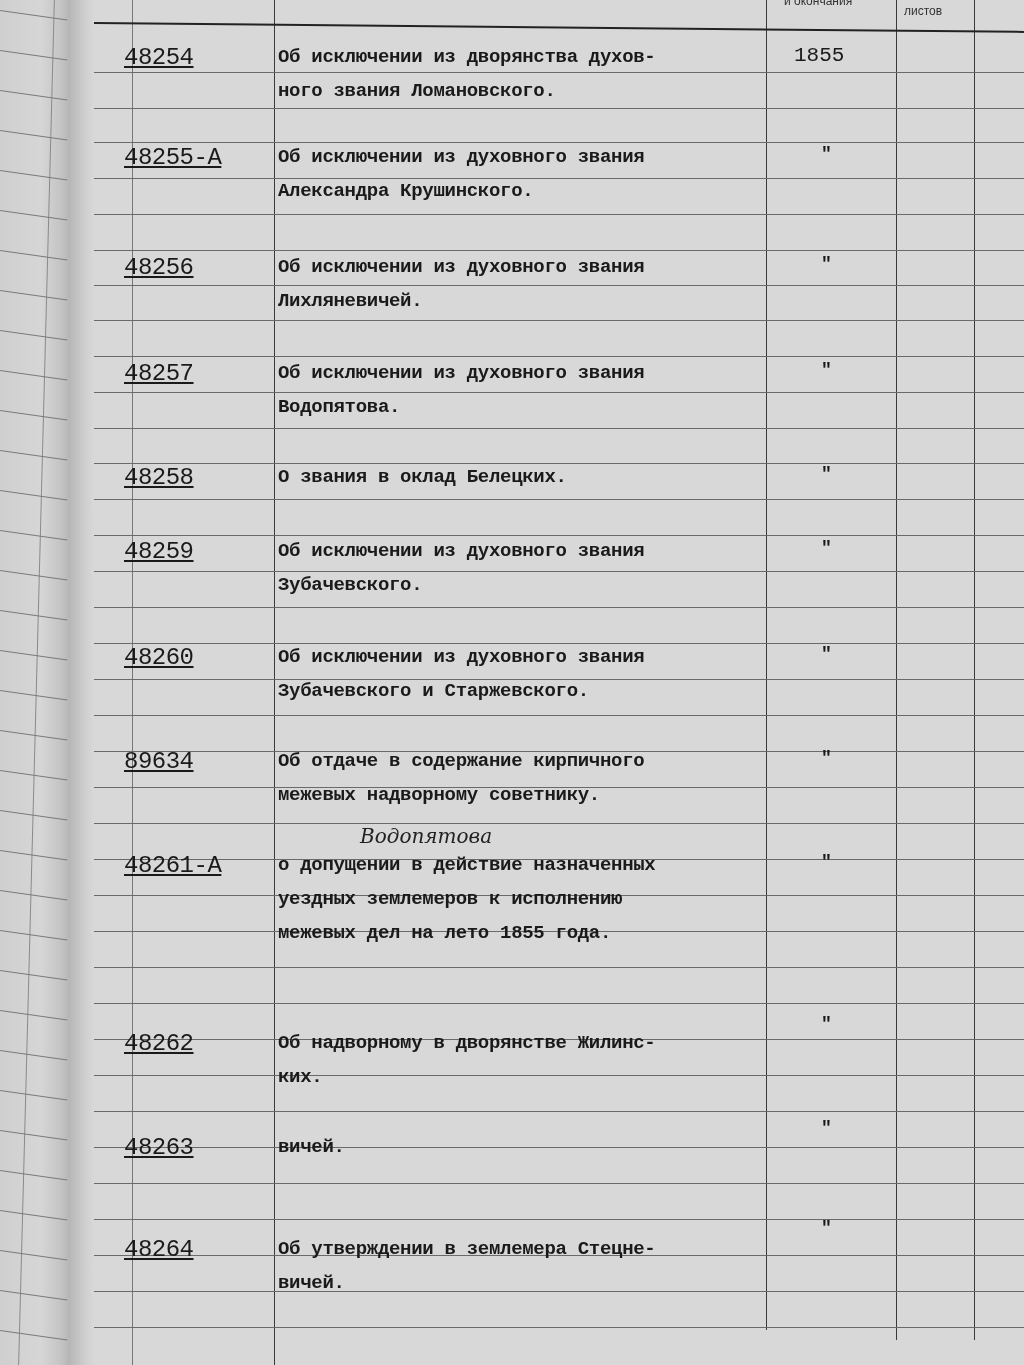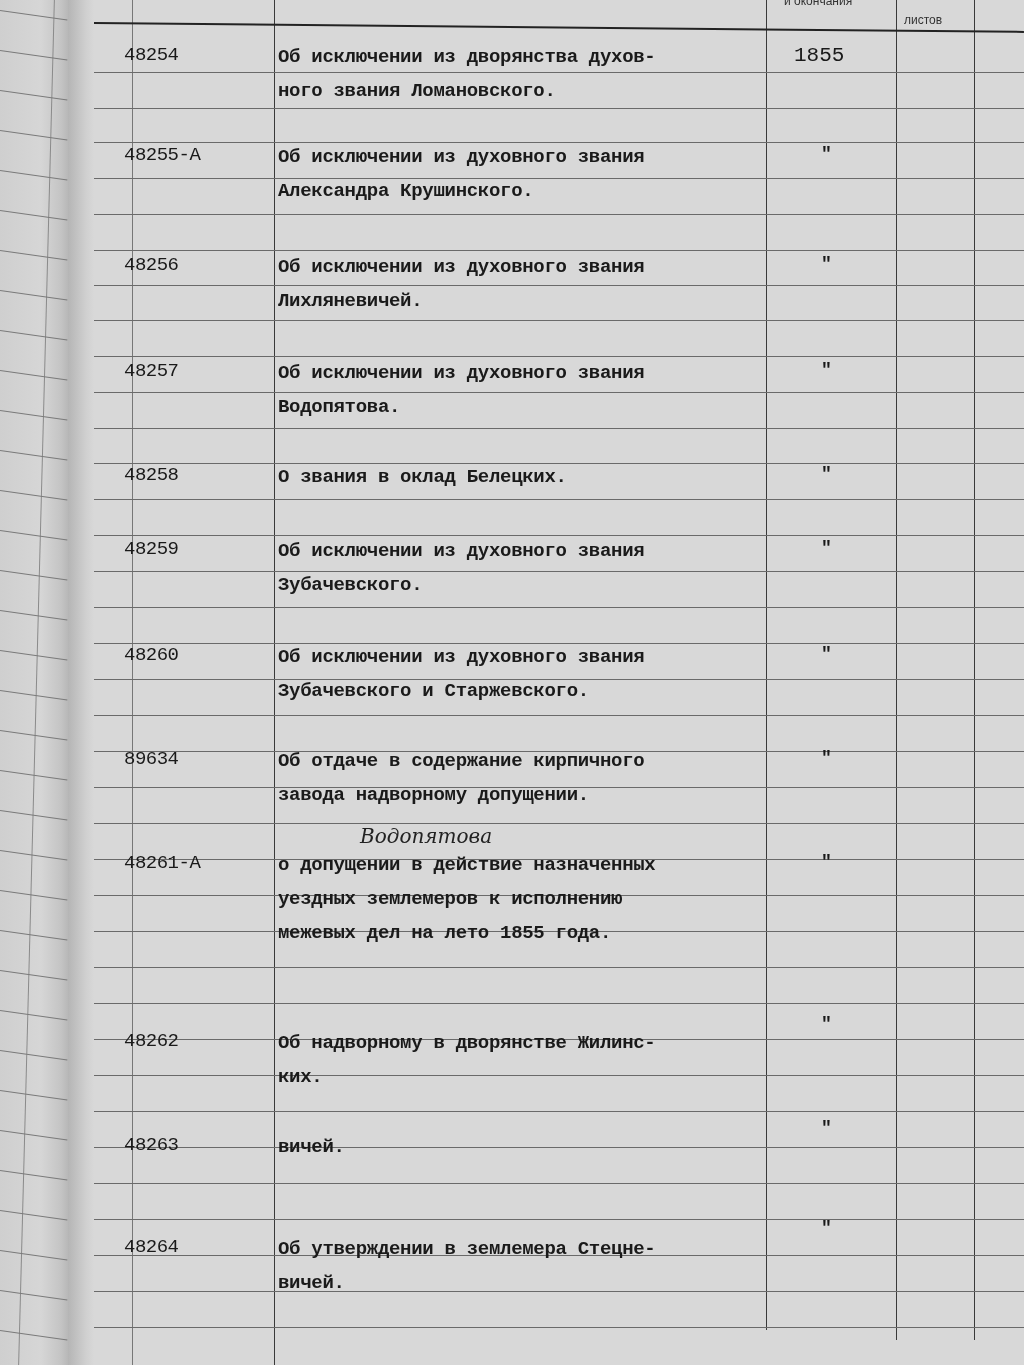--- a/index.html
+++ b/index.html
@@ -20,21 +20,21 @@
     background:linear-gradient(90deg,#b5b5b5,#d0d0d0 70%,#d8d8d8); }
   .page { position:absolute; left:94px; top:0; width:930px; height:1365px; background:#d8d8d8; }
 
   .vrule { position:absolute; top:0; width:1px; background:#3a3a3a; }
   .hrule { position:absolute; height:1px; background:#6a6a6a; }
   .header-rule { position:absolute; left:0; top:22px; width:930px; height:2px; background:#222; transform:rotate(0.55deg); transform-origin:left; }
 
   .hdr { position:absolute; font-family:"Liberation Sans","DejaVu Sans",sans-serif; font-size:12px; color:#333; }
 
   .row { position:absolute; left:0; width:930px; }
-  .num { position:absolute; left:30px; font-size:19px; letter-spacing:-0.5px; }
+  .num { position:absolute; left:30px; font-size:24px; letter-spacing:-0.5px;text-decoration:underline; }
   .subj { position:absolute; left:184px; width:500px; font-size:19px; line-height:34px; font-weight:bold; letter-spacing:-0.3px; }
   .date { position:absolute; left:680px; width:110px; text-align:left; font-size:21px; }
   .ditto { position:absolute; left:727px; font-size:18px; font-weight:bold; }
   .hand { position:absolute; font-family:"DejaVu Serif",serif; font-style:italic; font-size:20px; color:#222; }
 </style>
 </head>
 <body>
 
 <div class="prev-page">
   <div class="vline"></div>
@@ -78,21 +78,21 @@
 <div class="page">
 
   <div class="vrule" style="left:38px;height:1365px;background:#777"></div>
   <div class="vrule" style="left:180px;height:1365px"></div>
   <div class="vrule" style="left:672px;height:1330px"></div>
   <div class="vrule" style="left:802px;height:1340px"></div>
   <div class="vrule" style="left:880px;height:1340px"></div>
 
   <div class="header-rule"></div>
   <div class="hdr" style="left:690px;top:-6px">и окончания</div>
-  <div class="hdr" style="left:810px;top:13px">листов</div>
+  <div class="hdr" style="left:810px;top:4px">листов</div>
 
   <div class="hrule" style="left:0;top:72px;width:930px"></div>
   <div class="hrule" style="left:0;top:108px;width:930px"></div>
   <div class="hrule" style="left:0;top:142px;width:930px"></div>
   <div class="hrule" style="left:0;top:178px;width:930px"></div>
   <div class="hrule" style="left:0;top:214px;width:930px"></div>
   <div class="hrule" style="left:0;top:250px;width:930px"></div>
   <div class="hrule" style="left:0;top:285px;width:930px"></div>
   <div class="hrule" style="left:0;top:320px;width:930px"></div>
   <div class="hrule" style="left:0;top:356px;width:930px"></div>
@@ -183,21 +183,21 @@
       <div>Об исключении из духовного звания</div>
       <div>Зубачевского и Старжевского.</div>
     </div>
     <div class="ditto" style="top:0">"</div>
   </div>
 
   <div class="row" style="top:748px">
     <div class="num">89634</div>
     <div class="subj" style="top:-4px">
       <div>Об отдаче в содержание кирпичного</div>
-      <div>завода надворному допущении.</div>
+      <div>межевых надворному советнику.</div>
     </div>
     <div class="ditto" style="top:0">"</div>
   </div>
 
   <div class="hand" style="left:266px;top:824px">Водопятова</div>
   <div class="row" style="top:852px">
     <div class="num">48261-А</div>
     <div class="subj" style="top:-4px">
       <div>о допущении в действие назначенных</div>
       <div>уездных землемеров к исполнению</div>

